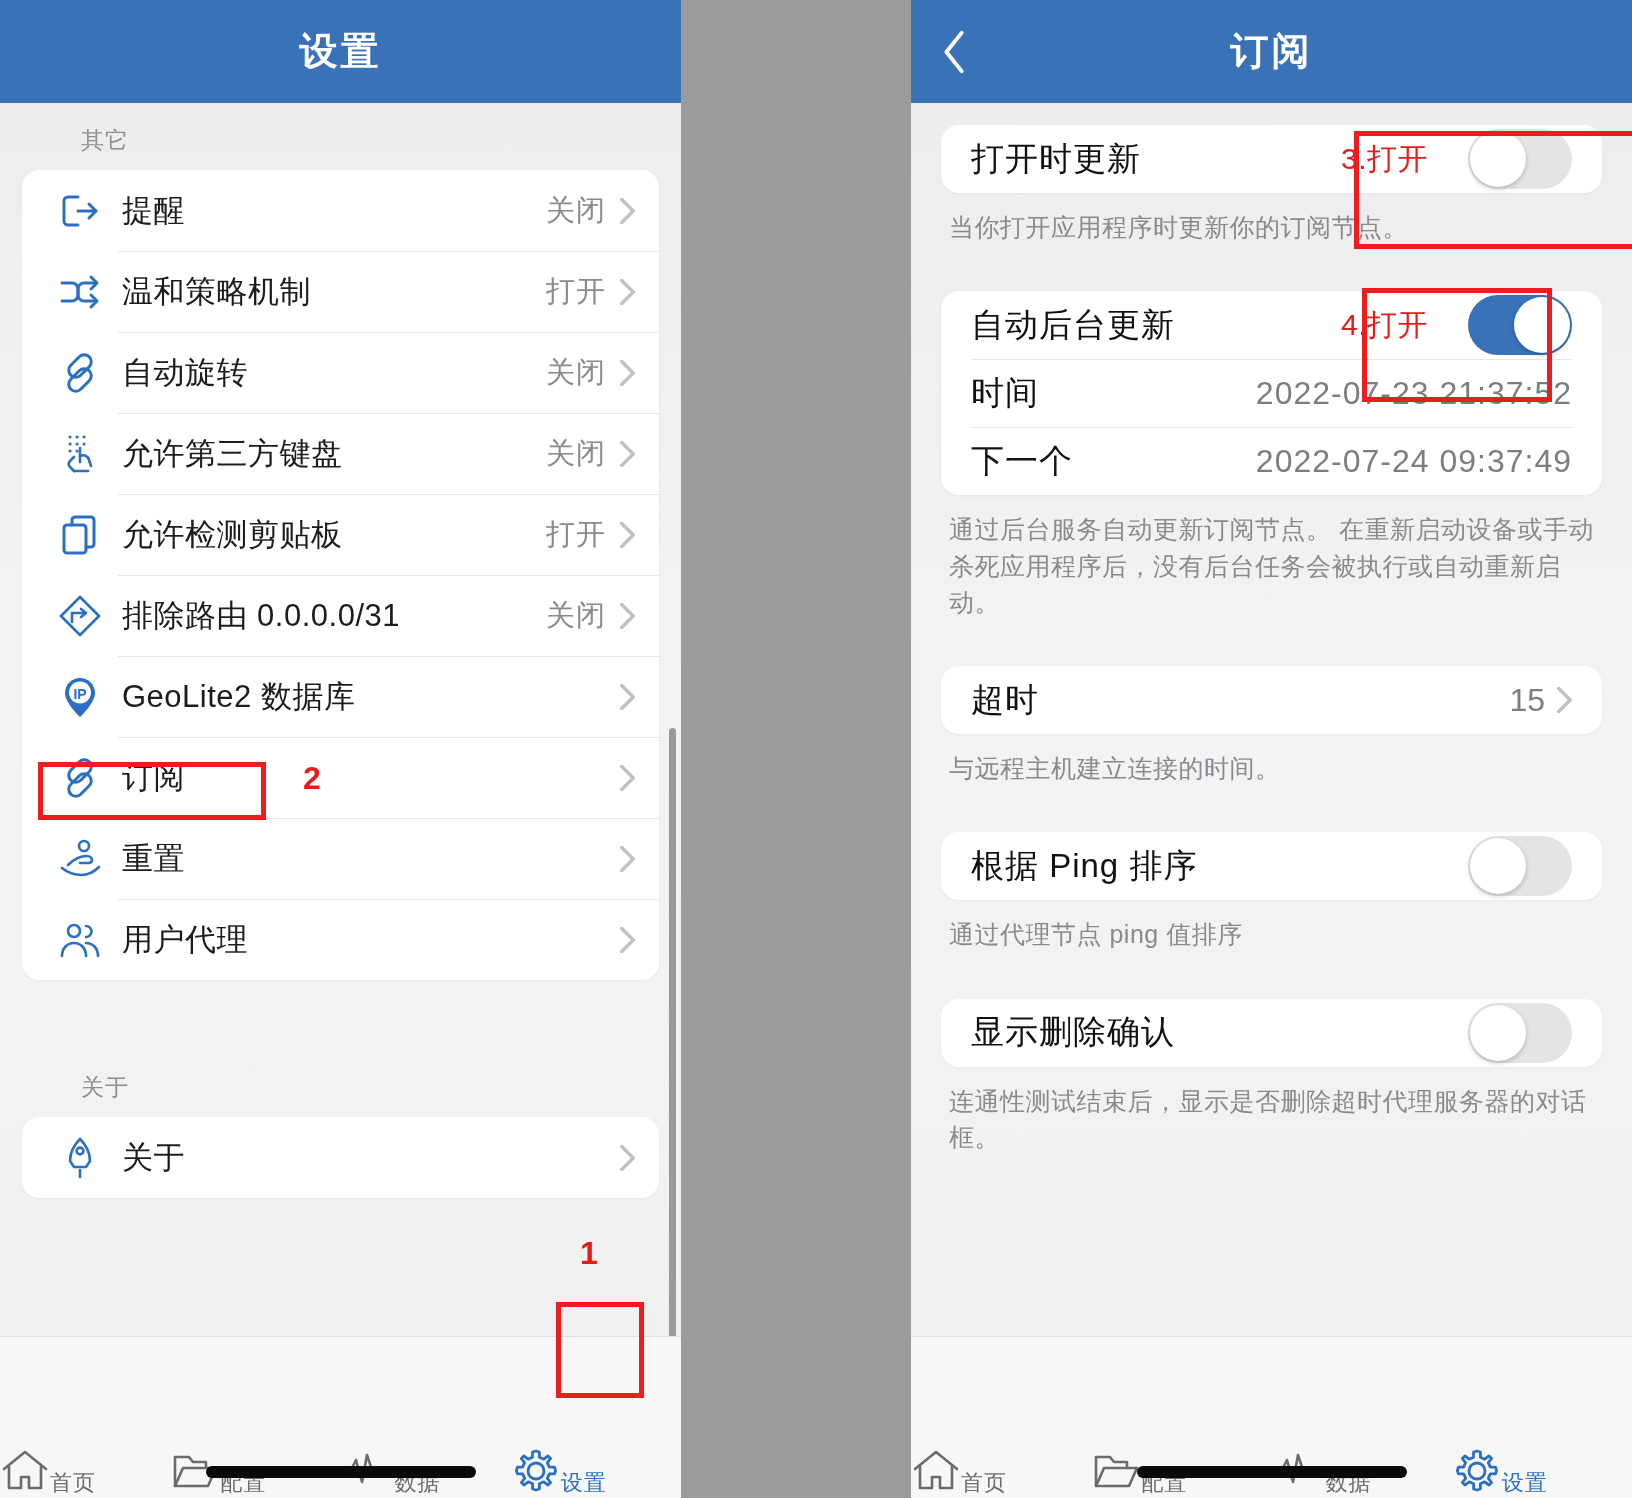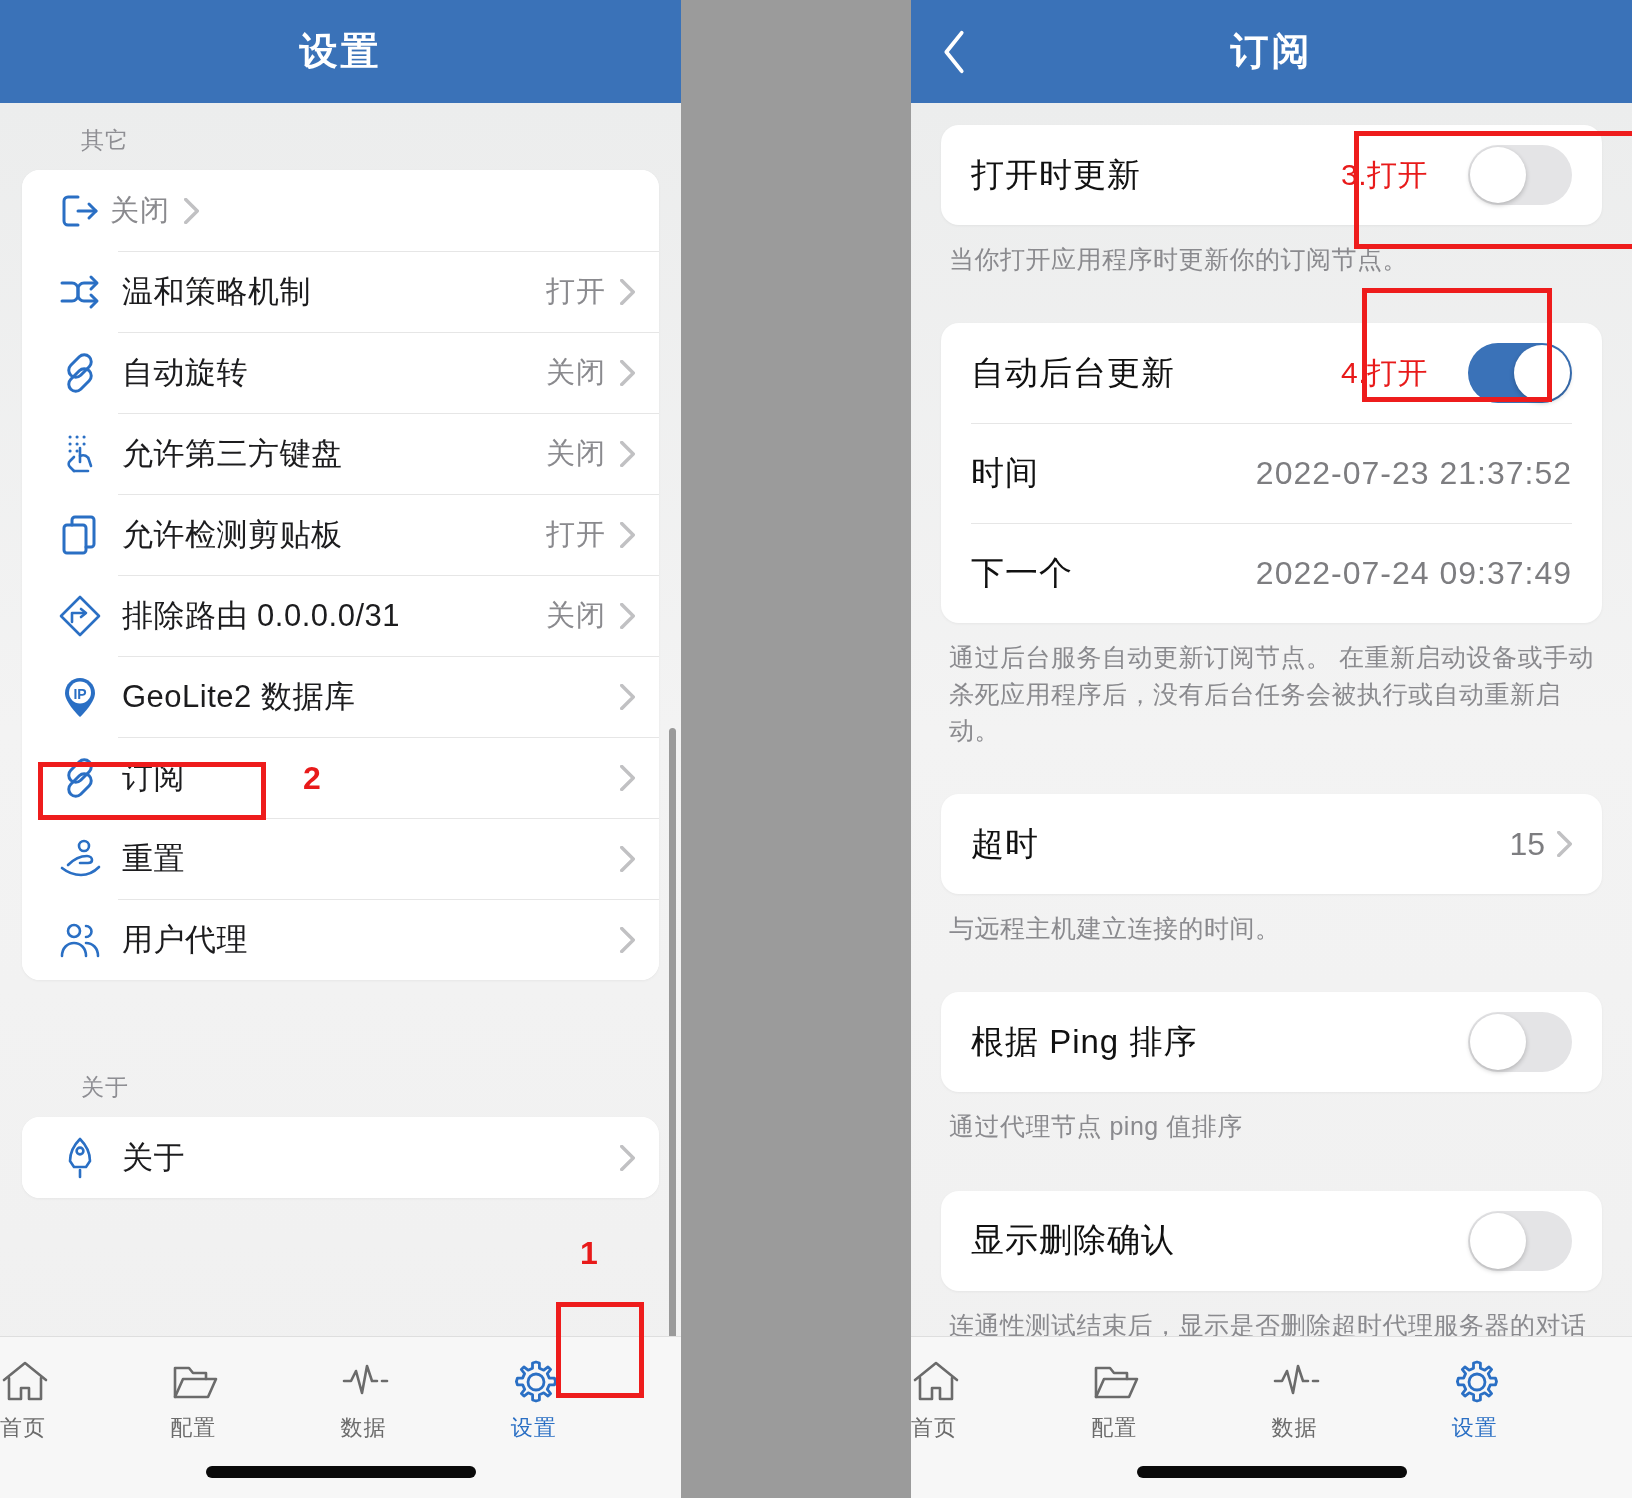--- a/index.html
+++ b/index.html
@@ -68,37 +68,37 @@
 
   
   .tabbar {
     position: absolute; left: 0; right: 0; bottom: 0;
     height: 162px;
     background: #f7f7f7;
     border-top: 1px solid #dedede;
     display: flex;
   }
   .tab {
-    flex: 1 1 0; display: flex; flex-direction: column;
-    align-items: flex-start; justify-content: flex-start;
+    flex: 1 1 0; display: flex; 
+    align-items: flex-end; justify-content: flex-start;
     padding-top: 18px;
     position: relative;
   }
   .tab-icon { height: 54px; display:flex; align-items:center; justify-content:center; }
   .tab-label { font-size: 22px; color: #6b6b6b; margin-top: 4px; letter-spacing: 1px;}
   .tab.active .tab-label { color: #2a6fc4; }
   .home-indicator {
     position: absolute; bottom: 20px; left: 50%; transform: translateX(-50%);
     width: 270px; height: 12px; border-radius: 6px; background: #0a0a0a;
   }
 
   
   .r-card { background:#fff; margin: 0 30px; border-radius: 18px; overflow:hidden;
             box-shadow: 0 1px 3px rgba(0,0,0,0.05); }
-  .r-row { display:flex; align-items:center; height: 100px; padding: 0 30px; position:relative; }
+  .r-row { display:flex; align-items:center; height: 68px; padding: 0 30px; position:relative; }
   .r-row + .r-row::before { content:""; position:absolute; left:30px; right:30px; top:0; height:1px; background:#e6e6e6; }
   .r-label { font-size: 33px; color:#111; letter-spacing:1px; }
   .r-spacer { flex: 1 1 auto; }
   .r-annot { color:#e81a1a; font-size: 30px; font-weight: normal; letter-spacing:0.5px; margin-right: 40px;}
   .r-value { font-size: 32px; color:#7d7d80; letter-spacing:1px; }
   .r-num   { font-size: 32px; color:#7d7d80; margin-right: 12px; }
   .r-desc  { font-size: 25px; color:#8a8a8e; line-height: 1.45; padding: 16px 38px 0 38px; letter-spacing:0.5px;}
   .gap-md  { height: 46px; }
 
   
@@ -138,20 +138,21 @@
     <div class="card">
 
       <div class="row">
         <span class="row-icon">
           <svg width="48" height="48" viewBox="0 0 48 48" fill="none" stroke="#2a6fc4" stroke-width="3" stroke-linecap="round" stroke-linejoin="round">
             <path d="M22 10 H12 a4 4 0 0 0 -4 4 v20 a4 4 0 0 0 4 4 h10"></path>
             <path d="M22 24 H40"></path>
               <path d="M33 17 l7 7 -7 7"></path>
           </svg>
         </span>
+        <span class="row-label">提醒</span>
         <span class="row-value">关闭</span>
         <svg class="chevron-r" viewBox="0 0 10 18" fill="none" stroke="#c1c1c3" stroke-width="2.4" stroke-linecap="round" stroke-linejoin="round">
             <path d="M1 1 L9 9 L1 17"></path>
           </svg>
       </div>
 
       <div class="row">
         <span class="row-icon">
           <svg width="48" height="48" viewBox="0 0 48 48" fill="none" stroke="#2a6fc4" stroke-width="3" stroke-linecap="round" stroke-linejoin="round">
             <path d="M6 15 H16 a6 6 0 0 1 6 6 v6 a6 6 0 0 0 6 6 h12"></path>

